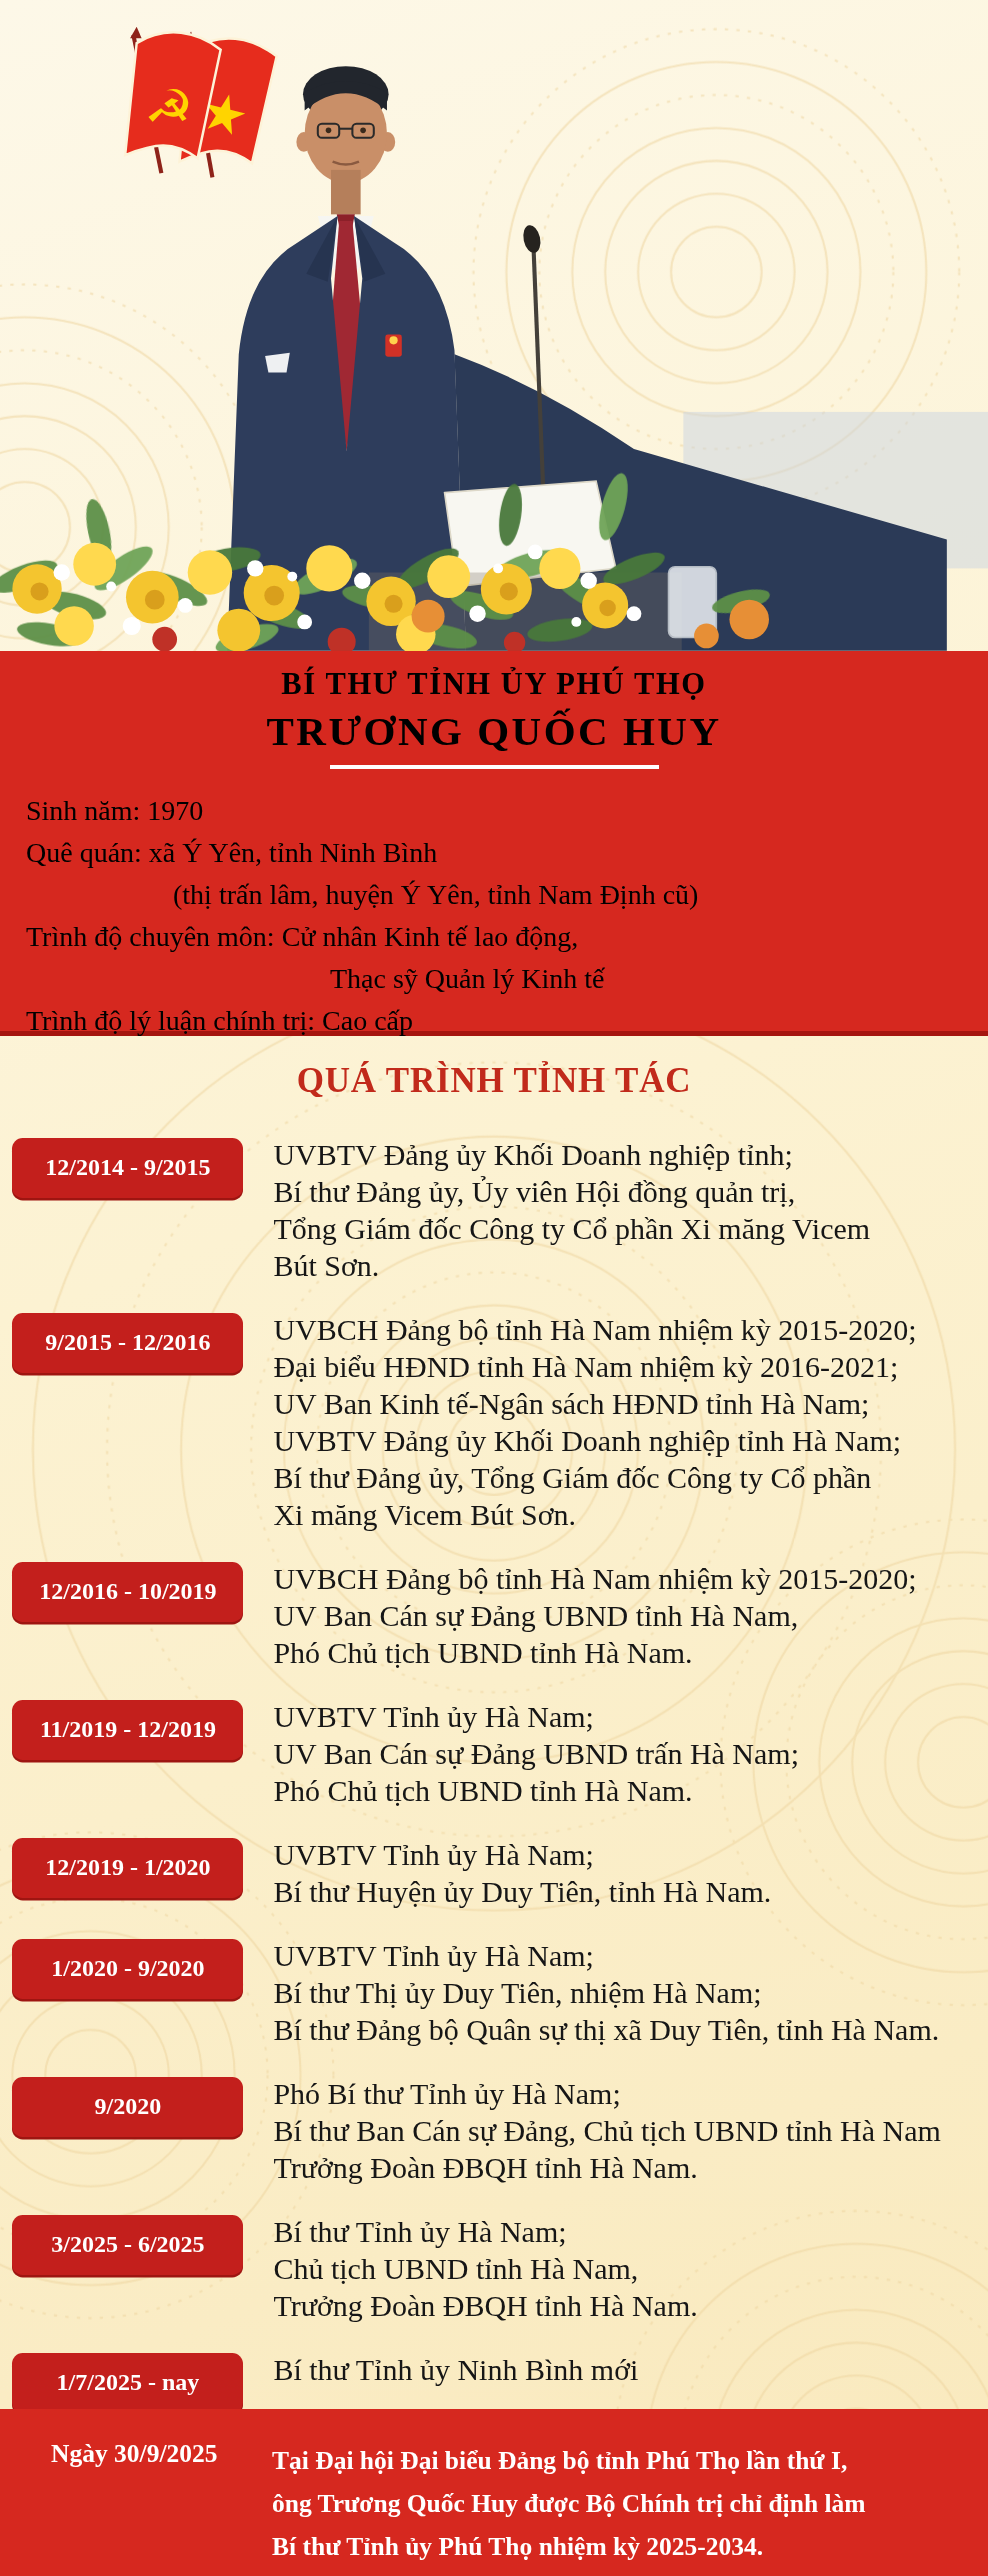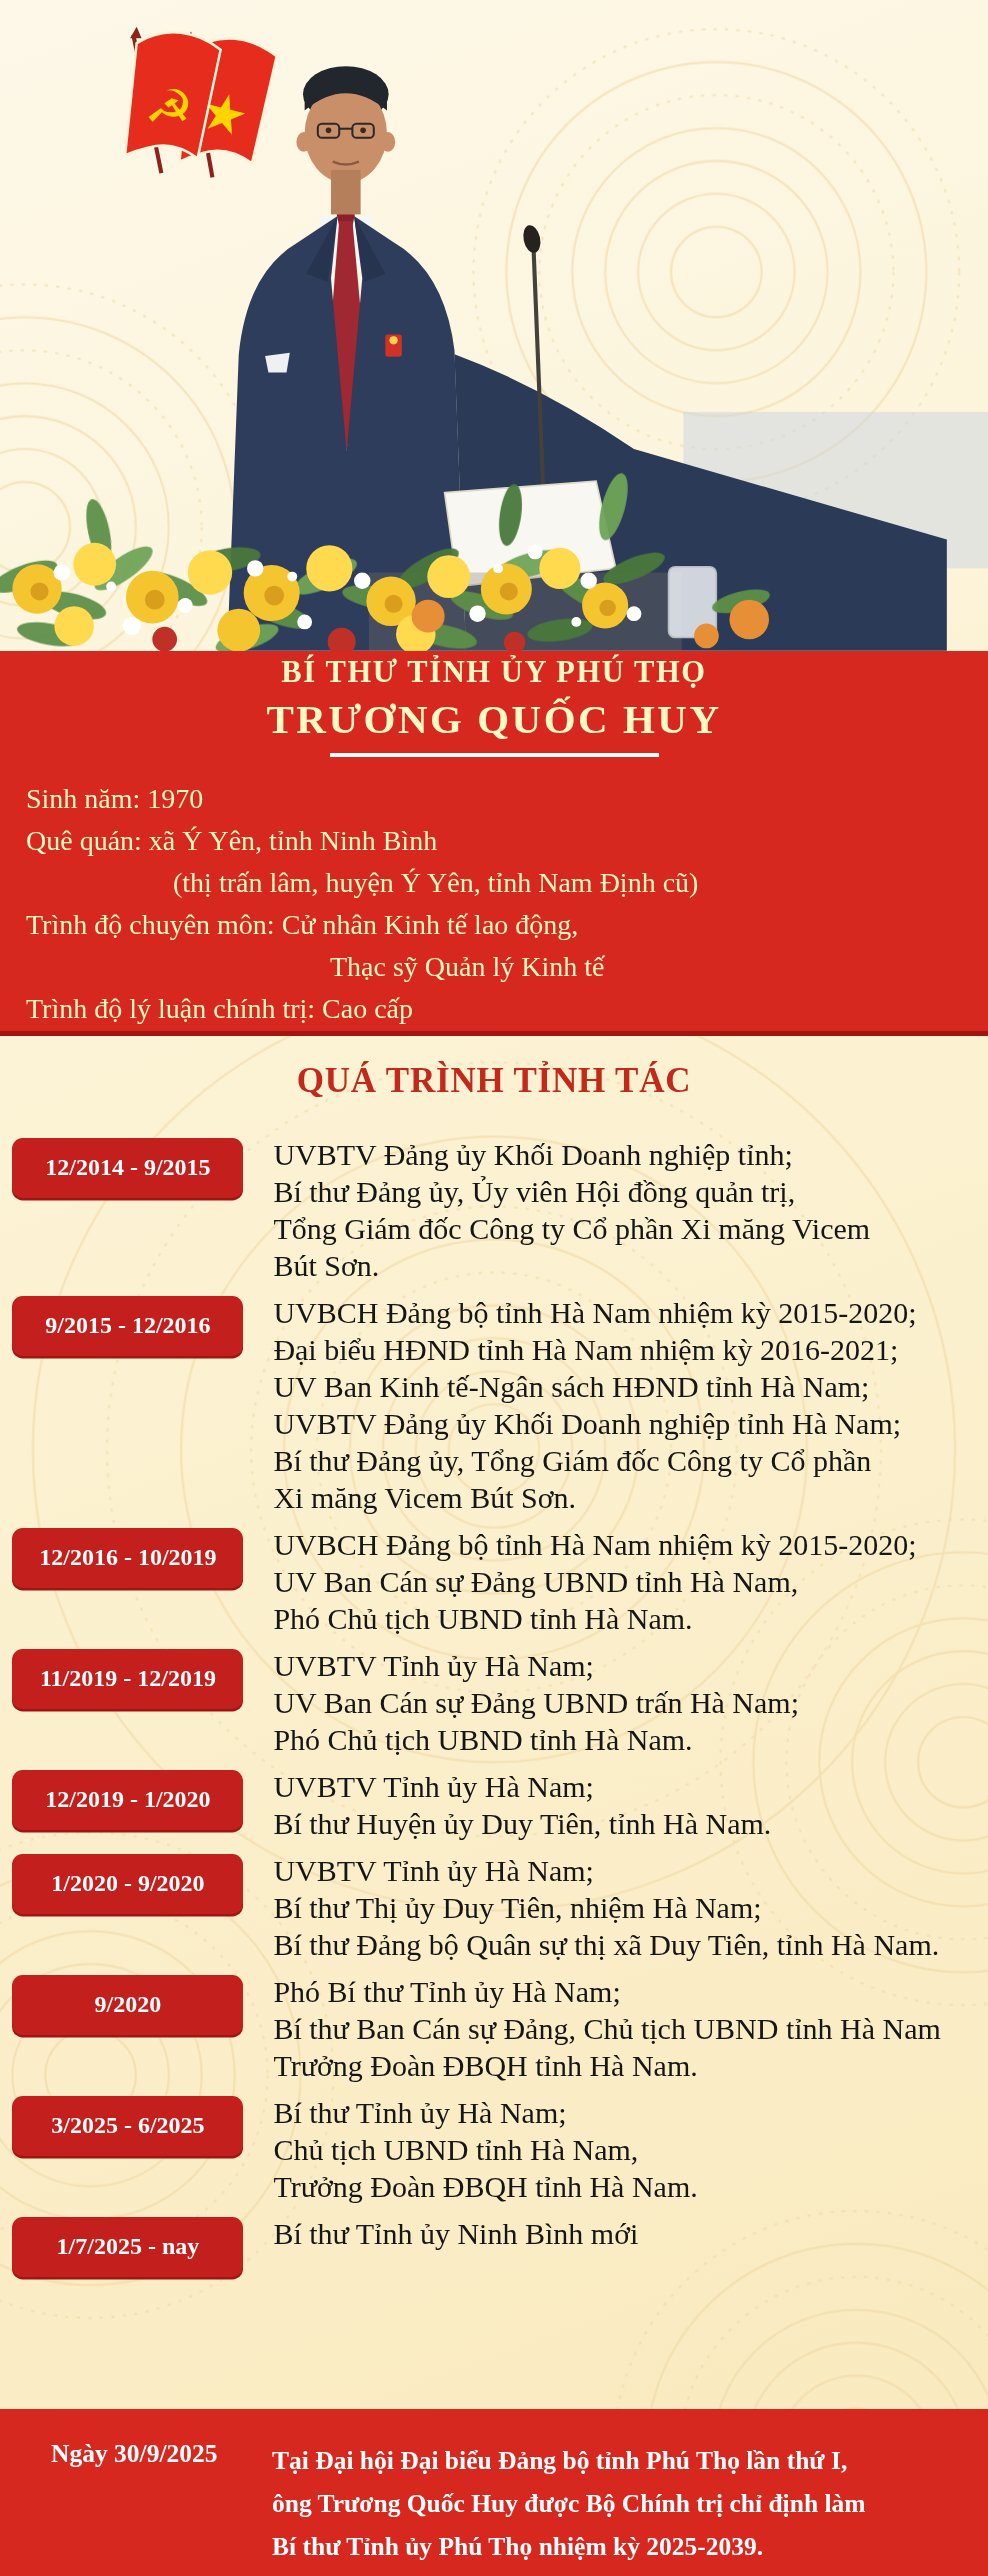--- a/index.html
+++ b/index.html
@@ -11,33 +11,33 @@
   .pattern-layer{position:absolute;left:0;top:0;width:988px;height:2576px;pointer-events:none;}
   .section{position:relative;}
 
   
   .hero{height:651px;}
   .hero svg{display:block;}
 
   
   .banner{
     height:385px;background:#d6281f;border-bottom:5px solid #a5150f;
-    color:#fef9c3;text-align:center;padding-top:4px;box-sizing:border-box;
+    color:#000000;text-align:center;padding-top:16px;box-sizing:border-box;
   }
   .pos-title{font-size:30.5px;font-weight:bold;letter-spacing:1.6px;}
   .person-name{font-size:41px;font-weight:bold;letter-spacing:2.5px;margin-top:5px;}
   .name-underline{width:329px;height:4.1px;background:#ffffff;margin:10px auto 0;}
   .profile{margin-top:21.4px;text-align:left;padding-left:26px;font-size:28px;line-height:42px;}
   .ind-1{padding-left:147px;}
   .ind-2{padding-left:304px;}
 
   
   .career{height:1373px;box-sizing:border-box;padding-top:25px;}
   .career-title{text-align:center;color:#c12a1b;font-size:35px;font-weight:bold;letter-spacing:0.8px;margin:0;}
-  .entries{margin-top:35px;display:flex;flex-direction:column;gap:10px;padding-left:12.4px;}
+  .entries{margin-top:35px;display:flex;flex-direction:column;gap:27px;padding-left:12.4px;}
   .entry{display:flex;align-items:flex-start;}
   .badge{
     flex:0 0 231px;background:#c31f1c;color:#ffffff;font-weight:bold;font-size:24px;
     text-align:center;padding:16.5px 0;border-radius:10.7px;margin-top:1.6px;
     box-shadow:0 2.5px 0 #9e1511;
   }
   .etext{margin-left:30px;font-size:30px;line-height:37px;color:#161616;}
 
   
   .footer{
@@ -309,18 +309,18 @@
       </div>
 
     </div>
   </div>
 
   <div class="section footer">
     <div class="fdate">Ngày 30/9/2025</div>
     <div class="flines">
         <div class="line">Tại Đại hội Đại biểu Đảng bộ tỉnh Phú Thọ lần thứ I,</div>
         <div class="line">ông Trương Quốc Huy được Bộ Chính trị chỉ định làm</div>
-        <div class="line">Bí thư Tỉnh ủy Phú Thọ nhiệm kỳ 2025-2039.</div>
+        <div class="line">Bí thư Tỉnh ủy Phú Thọ nhiệm kỳ 2025-2034.</div>
       </div>
   </div>
 
 </div>
 
 
 </body></html>

